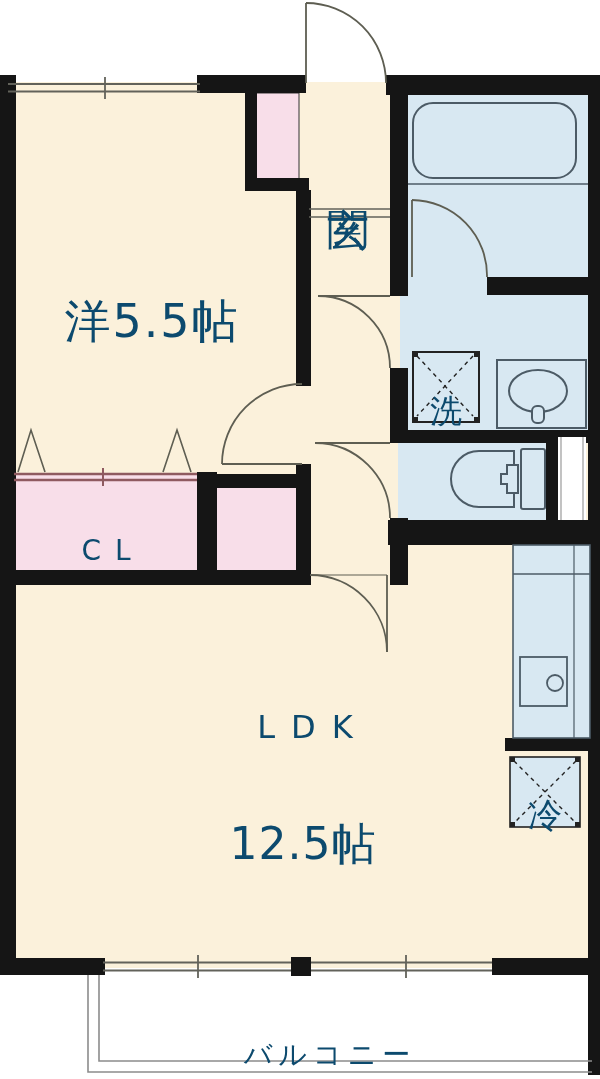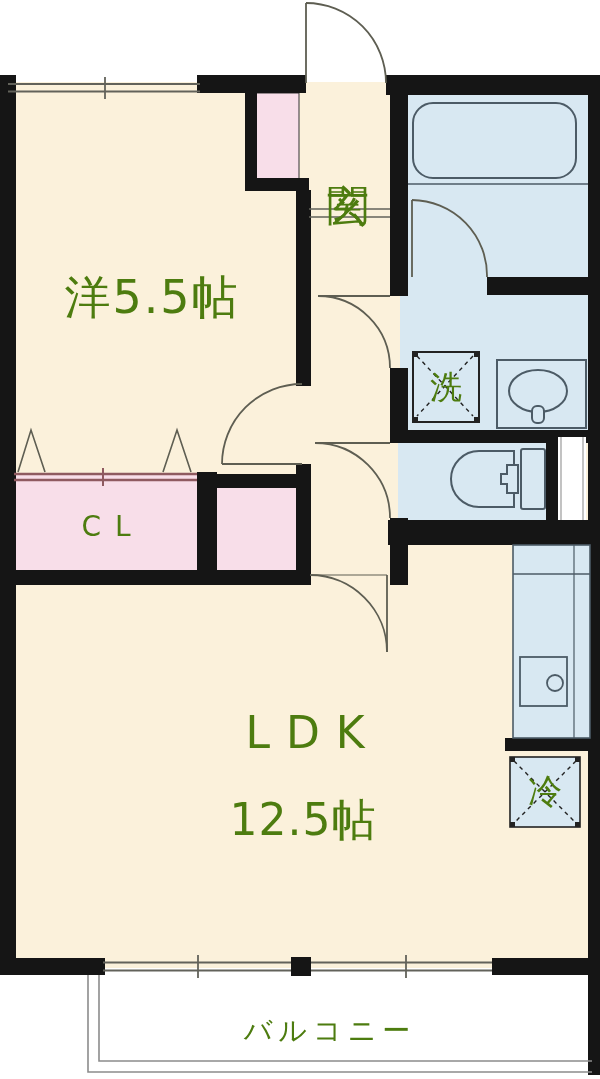--- a/index.html
+++ b/index.html
@@ -1,24 +1,24 @@
 <!DOCTYPE html>
 <html><head>
 <meta charset="utf-8">
 <style>
   html,body{margin:0;padding:0;background:#fff;}
   #stage{position:relative;width:600px;height:1079px;background:#ffffff;overflow:hidden;
          font-family:"DejaVu Sans","Liberation Sans",sans-serif;}
   #plan-svg{position:absolute;left:0;top:0;}
-  .label{position:absolute;transform:translate(-50%,-50%);color:#4d7c0f;white-space:nowrap;
-         font-family:"DejaVu Sans","Liberation Sans",sans-serif;font-weight:500;}
+  .label{position:absolute;transform:translate(-50%,-50%);color:#0c4a6e;white-space:nowrap;
+         font-family:"DejaVu Sans","Liberation Sans",sans-serif;font-weight:500;margin-top:24px;}
   .lbl-western{left:152px;top:298px;font-size:46px;letter-spacing:2px;}
   .lbl-entrance{left:348px;top:153px;font-size:42px;writing-mode:vertical-rl;text-orientation:upright;letter-spacing:4px;}
   .lbl-cl{left:106px;top:526px;font-size:28px;letter-spacing:14px;padding-left:14px;text-align:center;}
-  .lbl-ldk{left:305px;top:732px;font-size:44px;letter-spacing:16px;padding-left:16px;text-align:right;}
+  .lbl-ldk{left:305px;top:703px;font-size:32px;letter-spacing:16px;padding-left:16px;text-align:right;}
   .lbl-ldk-area{left:303px;top:820px;font-size:44px;letter-spacing:1px;}
   .lbl-laundry{left:446px;top:388px;font-size:32px;}
   .lbl-fridge{left:545px;top:792px;font-size:34px;}
   .lbl-balcony{left:330px;top:1031px;font-size:28px;letter-spacing:6px;}
 </style>
 </head>
 <body>
 
 <div id="stage">
 

